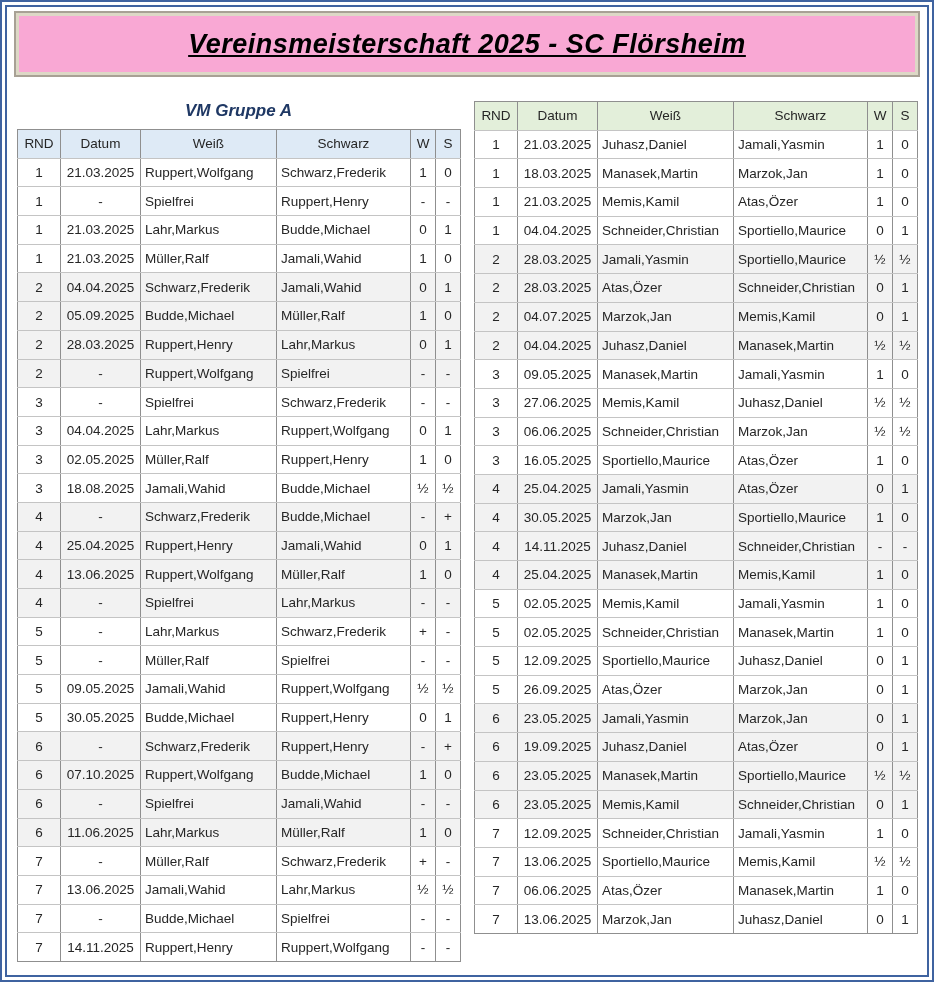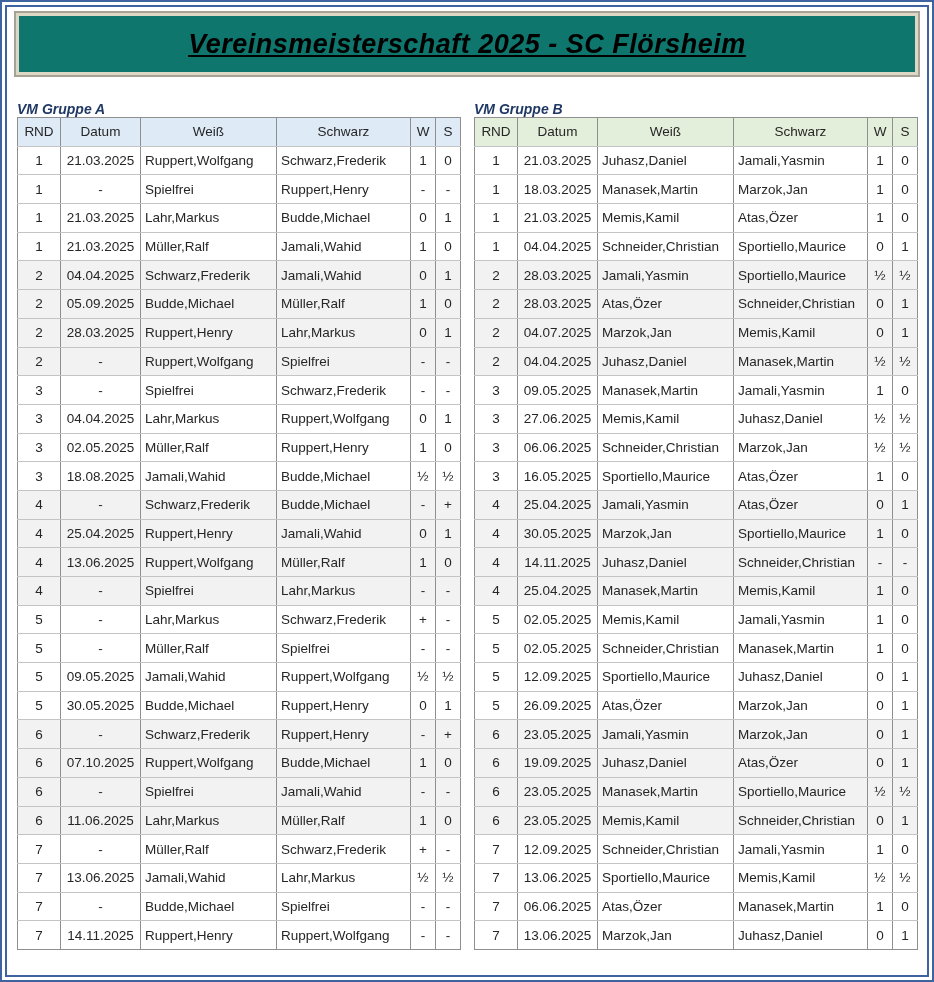--- a/index.html
+++ b/index.html
@@ -11,45 +11,47 @@
   }
   .page {
     width: 934px; height: 982px;
     border: 7px double #3f63a0;
     background: #ffffff;
     padding: 3px 7px;
   }
   .title-box {
     margin: 1px 0 0 0;
     height: 66px;
-    background: #0f766e;
+    background: #f9a8d4;
     border: 2px solid #a8a195;
     box-shadow: inset 0 0 0 3px #ddd8c6;
     display: flex; align-items: center; justify-content: center;
   }
   .title-box h1 {
     font-size: 27px;
     font-weight: bold;
     font-style: italic;
     text-decoration: underline;
     color: #000000;
     letter-spacing: 0.5px;
   }
   .groups {
     display: flex;
     justify-content: space-between;
     padding: 0 3px;
     margin-top: 24px;
   }
   .group { width: 443px; }
   .group-heading {
-    font-size: 14px;
+    text-align: center;
+    font-size: 17px;
     font-weight: bold;
     font-style: italic;
     color: #1f3864;
+    margin-bottom: 8px;
   }
   table.pairings {
     width: 443px;
     border-collapse: collapse;
     table-layout: fixed;
     font-size: 13.5px;
   }
   table.pairings th, table.pairings td {
     border-left: 1px solid #8f8f8f;
     border-right: 1px solid #8f8f8f;
@@ -332,21 +334,20 @@
               <td class="left">Ruppert,Henry</td>
               <td class="left">Ruppert,Wolfgang</td>
               <td class="center">-</td>
               <td class="center">-</td>
             </tr>
           </tbody>
       </table>
     </div>
 
     <div class="group">
-      <div class="group-heading">VM Gruppe B</div>
       <table class="pairings">
         <colgroup>
           <col class="c-rnd">
             <col class="c-datum">
             <col class="c-weiss">
           <col class="c-schwarz">
             <col class="c-w">
             <col class="c-s">
         </colgroup>
         <thead>

